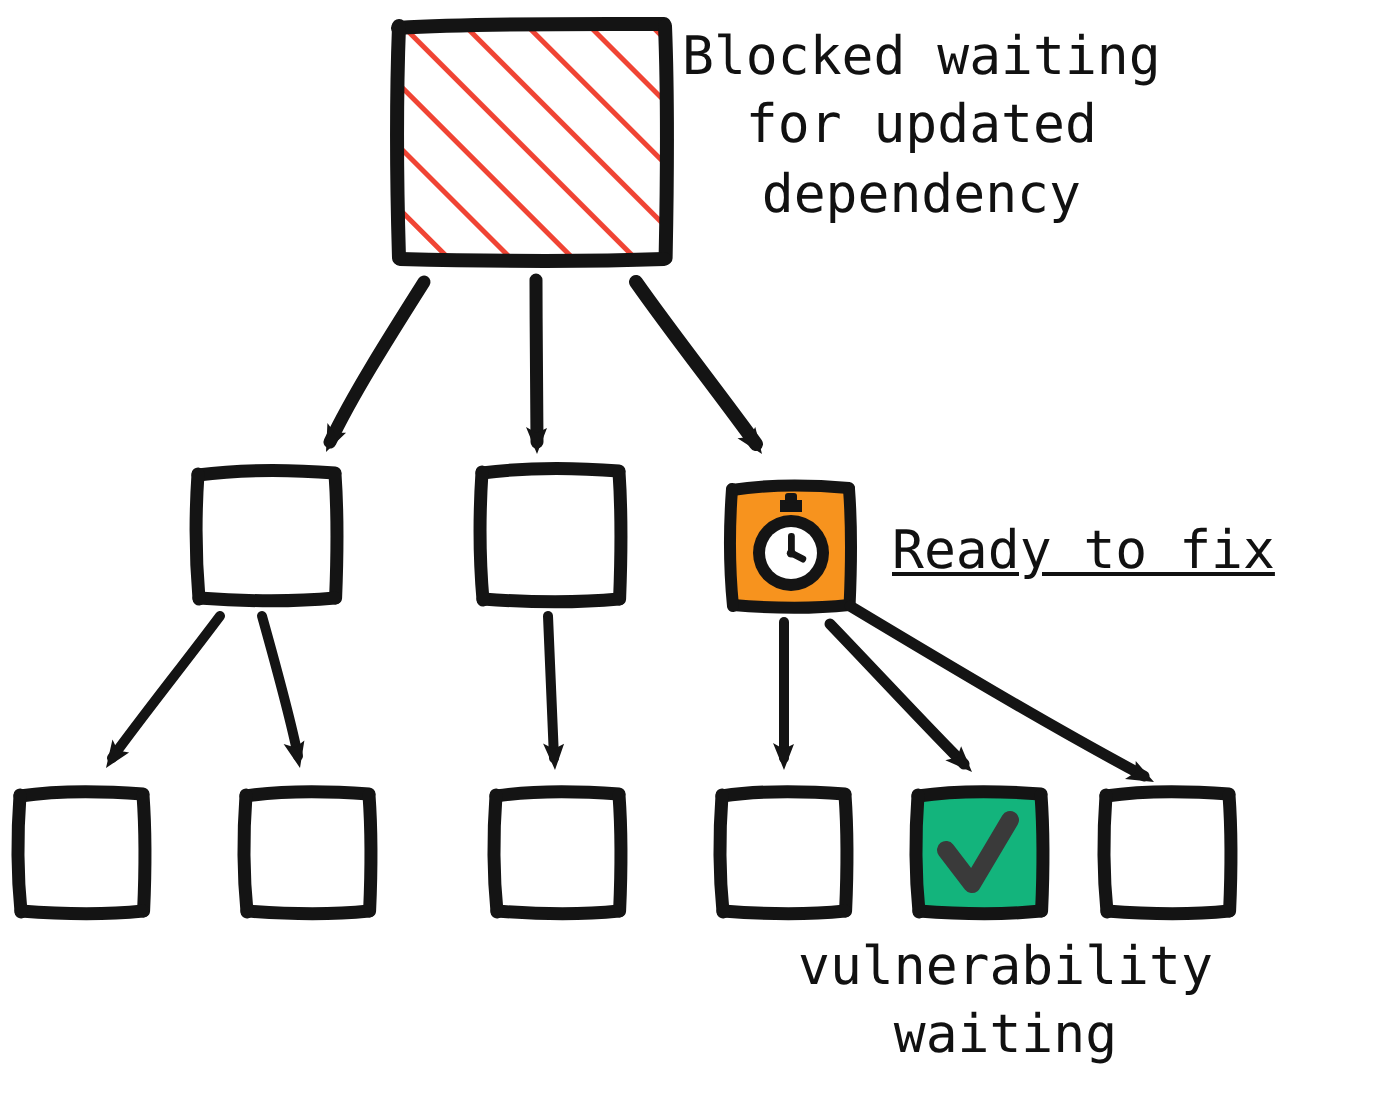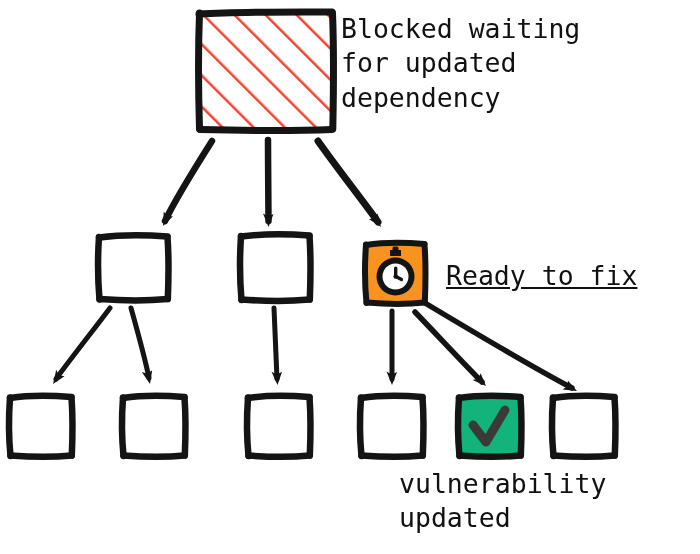--- a/index.html
+++ b/index.html
@@ -21,20 +21,21 @@
     width: 700px;
     height: 554px;
   }
   .label {
     position: absolute;
     font-family: "DejaVu Sans Mono", "Liberation Mono", monospace;
     color: #111111;
     white-space: pre;
     line-height: 1.30;
     letter-spacing: 0px;
+    text-align: center;
   }
   #label-blocked {
     left: 341px;
     top: 12px;
     font-size: 26.5px;
   }
   #label-ready {
     left: 446px;
     top: 259px;
     font-size: 26.5px;
@@ -199,13 +200,13 @@
 
 </svg>
 
 <div class="label" id="label-blocked">Blocked waiting
 for updated
 dependency</div>
 
 <div class="label" id="label-ready">Ready to fix</div>
 
 <div class="label" id="label-patched">vulnerability
-updated</div>
+waiting</div>
 
 </body></html>

